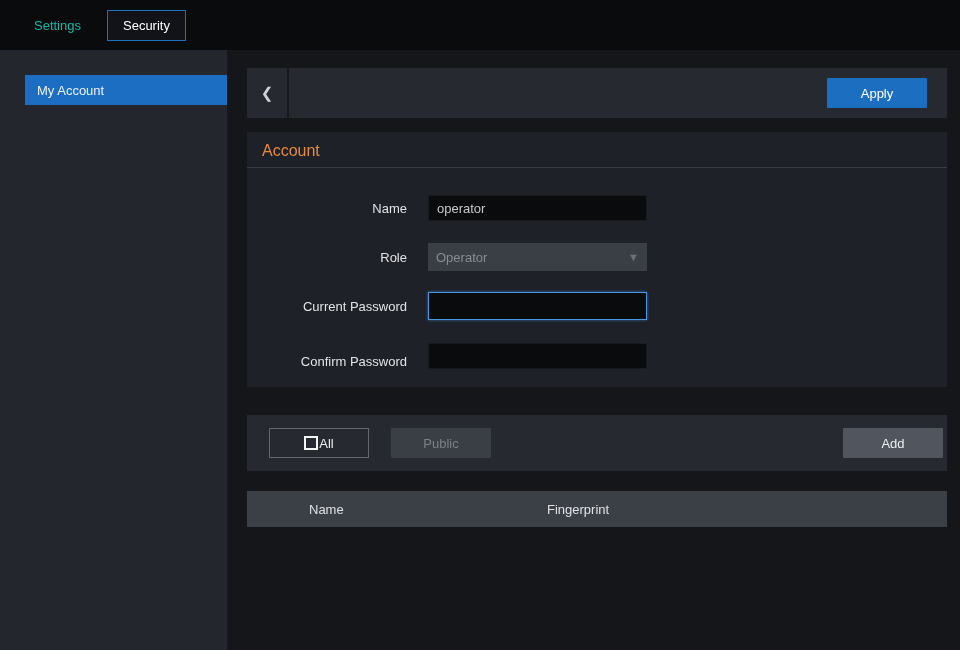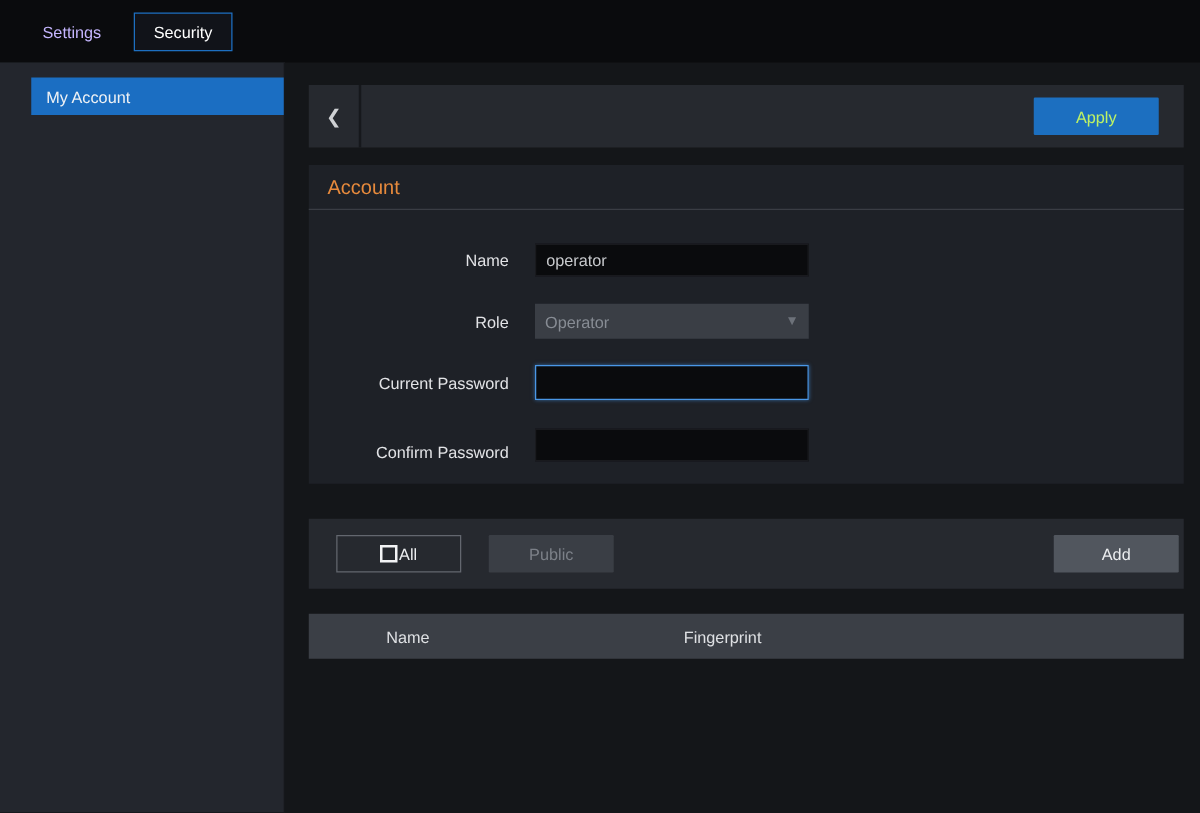--- a/index.html
+++ b/index.html
@@ -8,34 +8,34 @@
     font-family:"Liberation Sans","DejaVu Sans",sans-serif;
     background:#141619; color:#d6d8db; font-size:13px;
   }
 
   
   .topbar {
     height:50px; background:#0a0b0d;
     display:flex; align-items:center; padding-left:18px; gap:10px;
   }
   .tab {
-    color:#c4b5fd; padding:7px 15px; cursor:pointer; border:1px solid transparent;
+    color:#14b8a6; padding:7px 15px; cursor:pointer; border:1px solid transparent;
   }
   .tab.active {
     color:#ffffff; background:#111319; border:1px solid #1d6fc0;
   }
 
   
   .shell { display:flex; height:600px; }
   .sidebar {
     width:228px; background:#23262d; flex:0 0 228px;
     border-right:1px solid #15171b;
   }
   .side-item {
-    margin-top:12px; margin-left:25px; height:30px;
+    margin-top:25px; margin-left:25px; height:30px;
     display:flex; align-items:center; padding-left:12px;
     color:#eef1f4; cursor:pointer;
   }
   .side-item.active { background:#1b6ec2; }
 
   .main { flex:1; padding:0 13px 0 19px; }
 
   
   .toolbar {
     margin-top:18px; height:50px; background:#26292f;
@@ -44,21 +44,21 @@
   .back-btn {
     width:42px; height:100%; display:flex; align-items:center; justify-content:center;
     border-right:2px solid #16181c; cursor:pointer;
   }
   .chev { color:#cfd1d4; font-size:15px; }
   .spacer { flex:1; }
   .btn {
     height:30px; min-width:100px; border:none; cursor:pointer;
     font-family:inherit; font-size:13px; border-radius:1px;
   }
-  .btn.blue { background:#1c6fc0; color:#bef264; margin-right:20px; }
+  .btn.blue { background:#1c6fc0; color:#ffffff; margin-right:20px; }
 
   .gap { height:14px; }
 
   
   .panel { background:#1e2127; }
   .section-title {
     color:#e78a3c; font-size:16px; padding:10px 0 7px 15px;
   }
   .divider { height:1px; background:#3a3d44; margin:0; }
 

